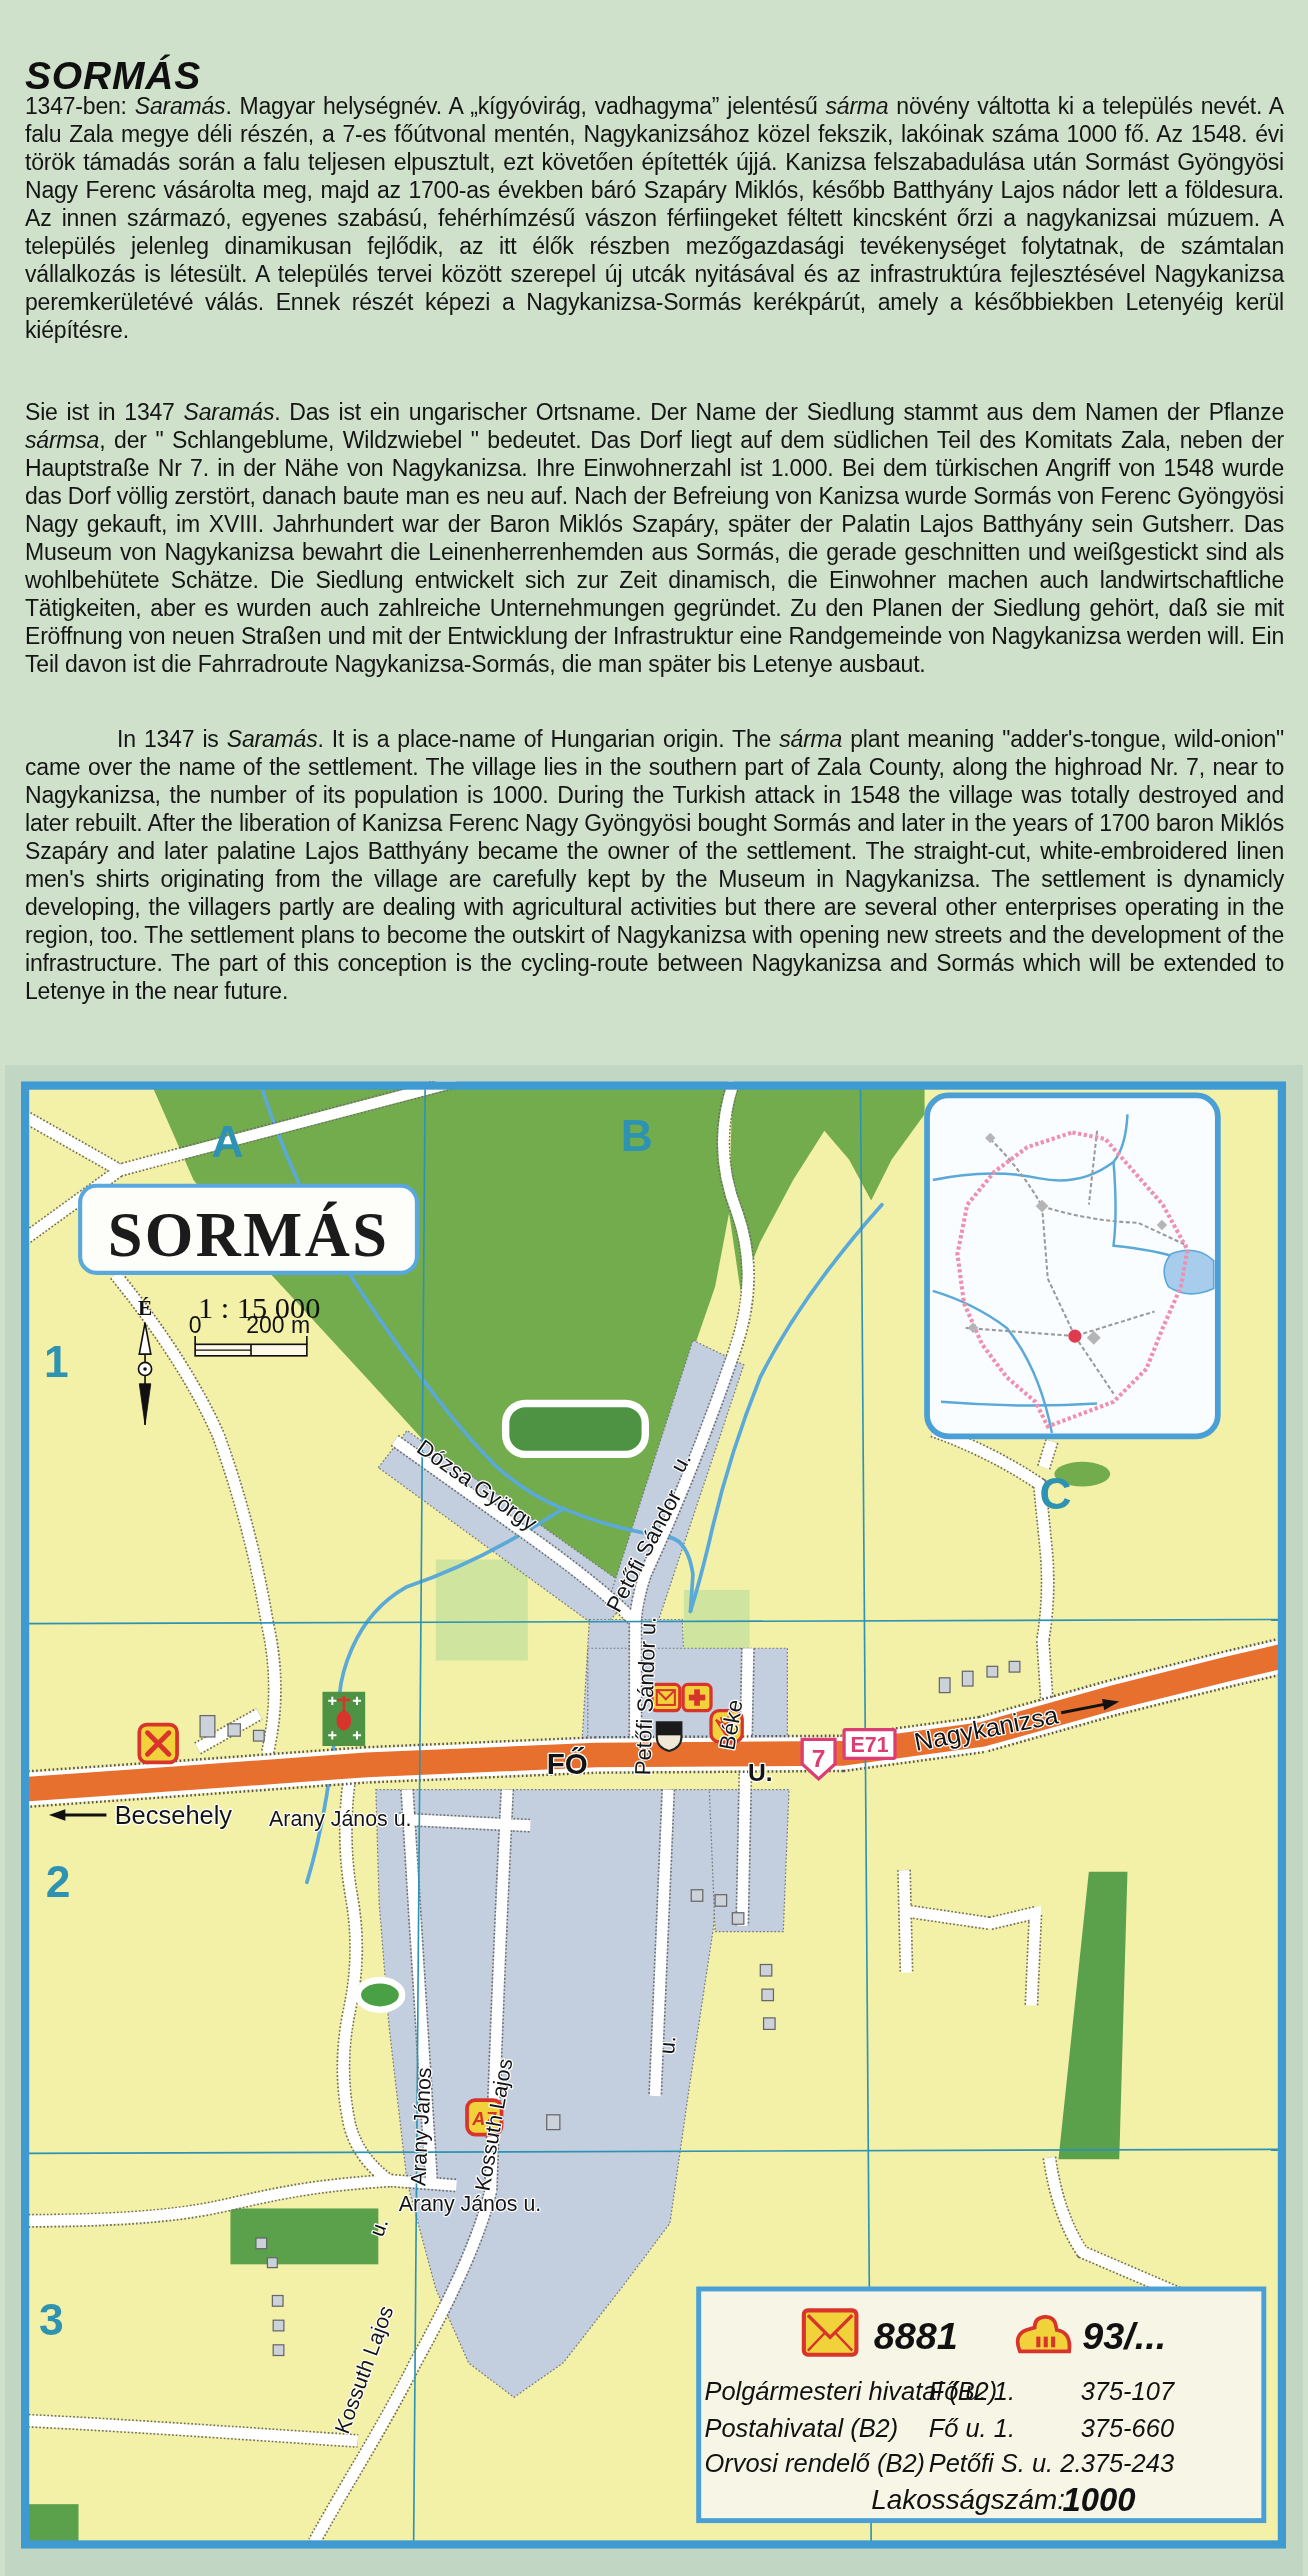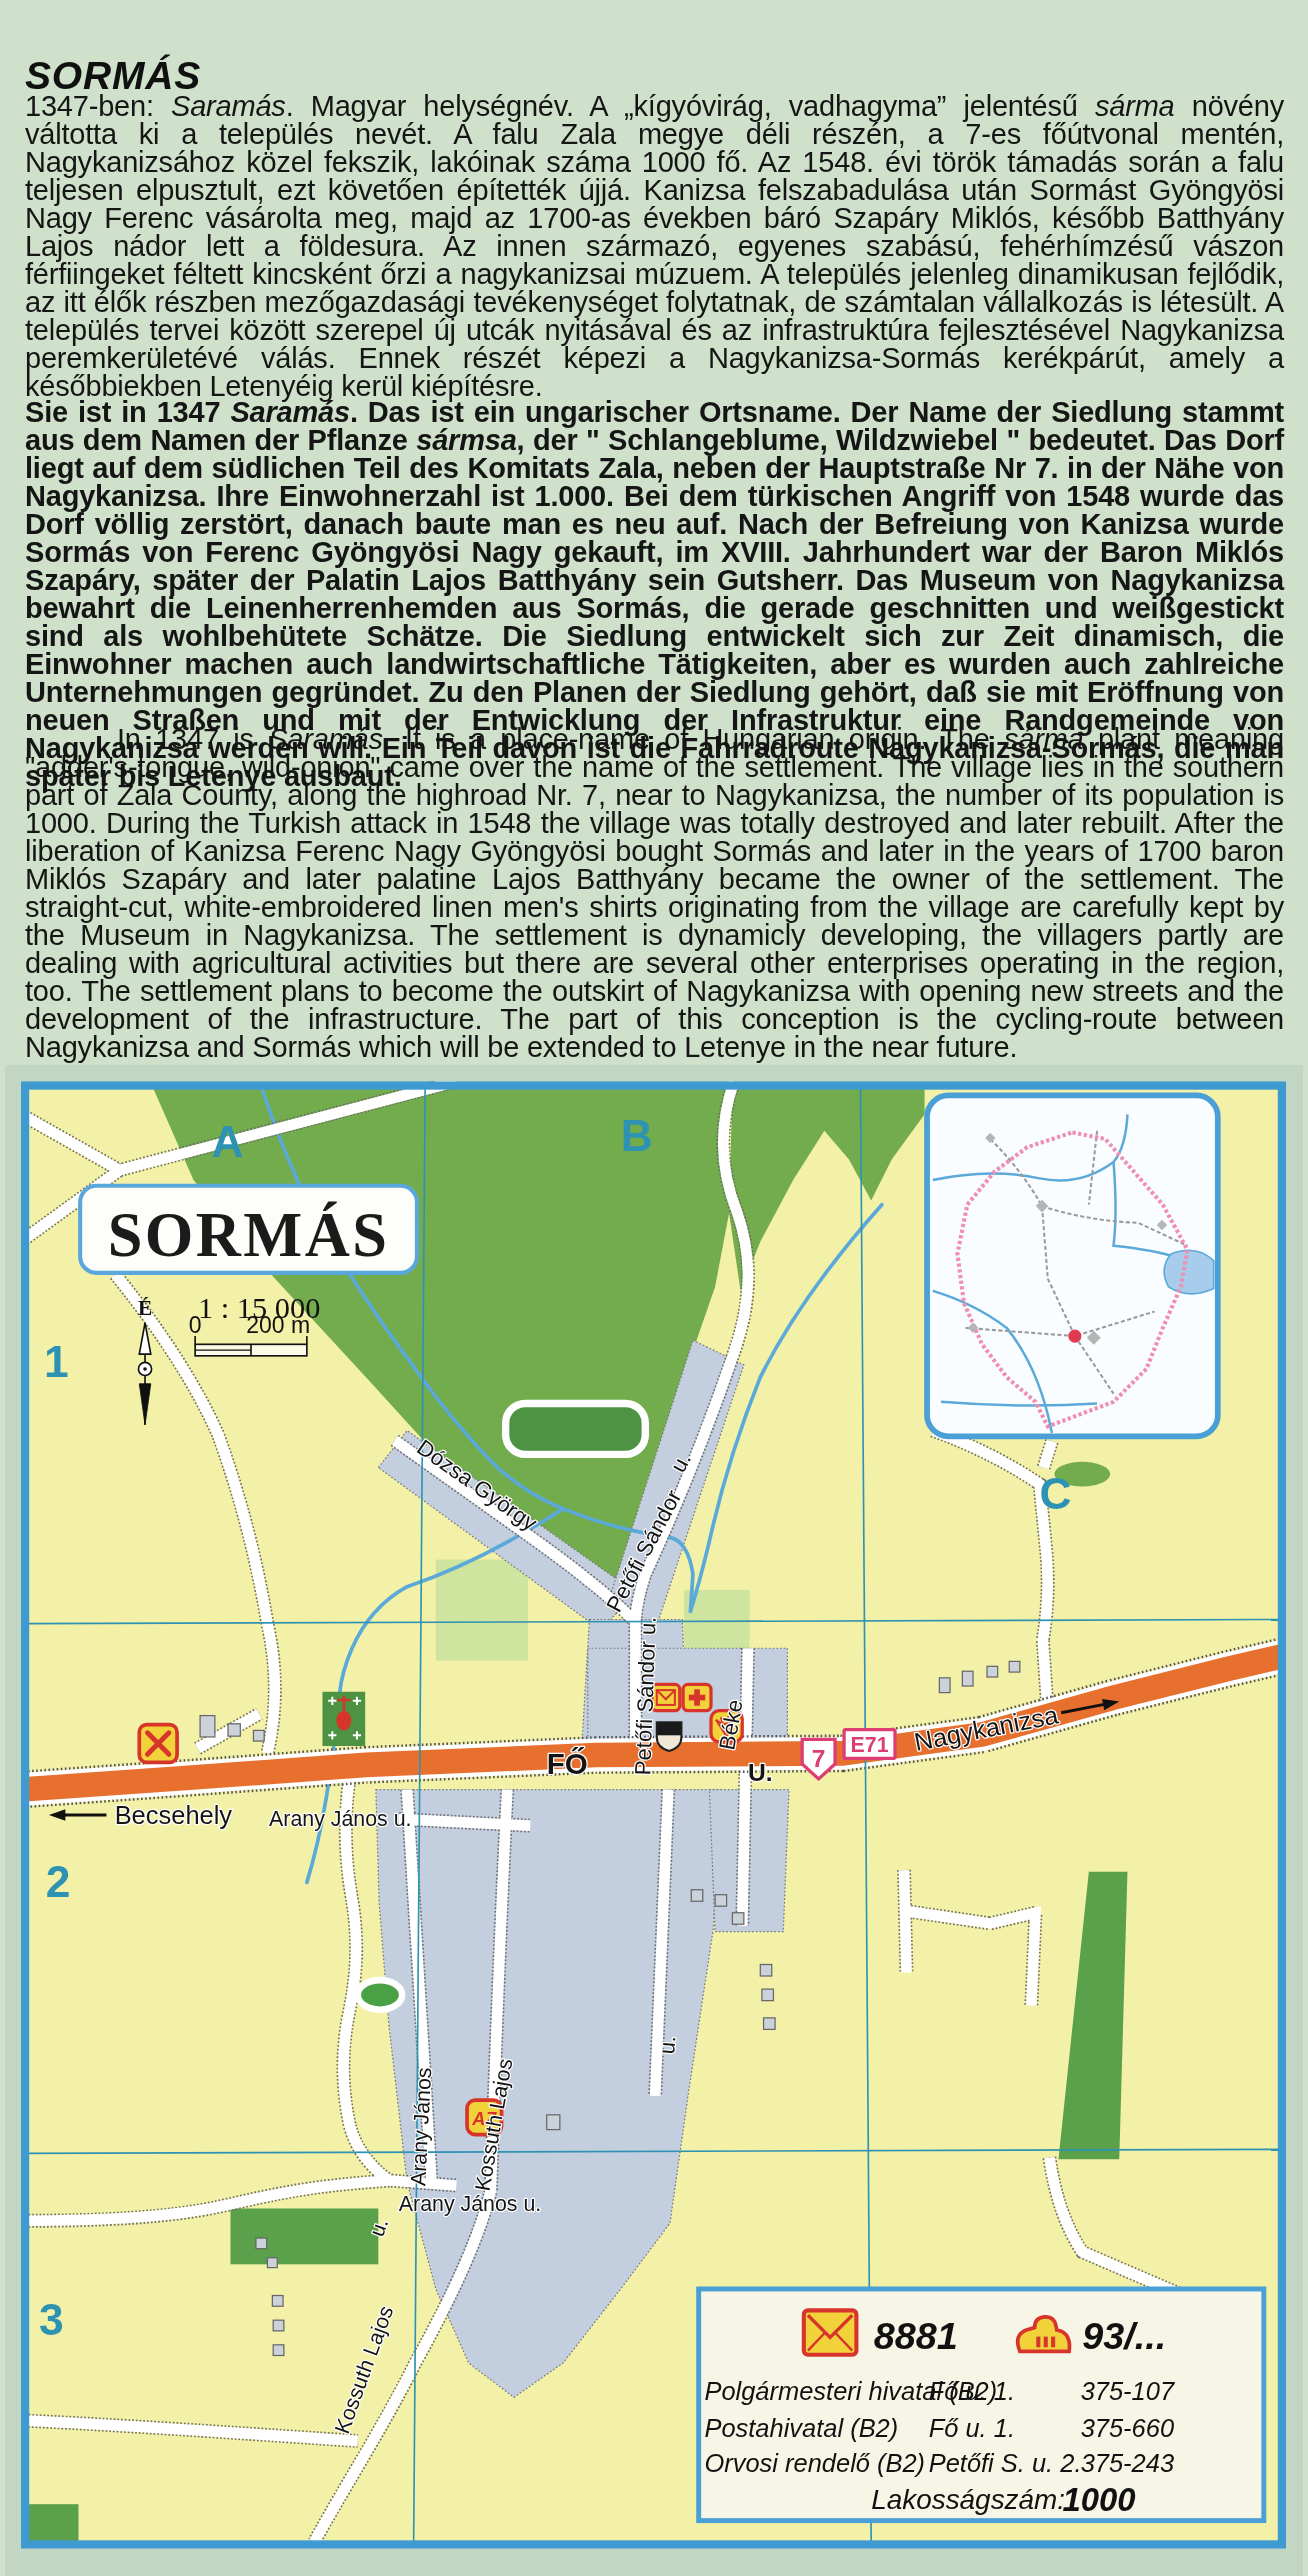--- a/index.html
+++ b/index.html
@@ -7,25 +7,25 @@
     width:1309px;height:2576px;position:relative;overflow:hidden;
     background:#cfe1ca;
     font-family:"Liberation Sans",sans-serif;color:#161616;
   }
   .page-title{
     position:absolute;left:25px;top:54px;margin:0;
     font-size:39px;font-style:italic;font-weight:bold;letter-spacing:0.8px;color:#101010;
   }
   .para{
     position:absolute;left:25px;width:1259px;text-align:justify;
-    font-size:29px;line-height:28px;letter-spacing:-0.2px;color:#151515;
+    font-size:23px;line-height:28px;letter-spacing:-0.2px;color:#151515;
   }
   .para .it{font-style:italic;}
   #para-hu{top:92px;}
-  #para-de{top:398px;font-weight:bold;}
+  #para-de{top:398px;}
   #para-en{top:725px;text-indent:92px;}
   .map-margin{position:absolute;left:5px;top:1065px;width:1298px;height:1511px;background:#c2d6c4;}
   #map-svg{position:absolute;left:21.4px;top:1081px;}
   .street-label{font-family:"Liberation Sans",sans-serif;fill:#141414;
     paint-order:stroke;stroke:#ffffff;stroke-width:3px;stroke-linejoin:round;}
   .grid-label{font-family:"Liberation Sans",sans-serif;font-weight:bold;font-size:54px;fill:#2e93b2;}
   .serif{font-family:"Liberation Serif",serif;}
   .infobox-text{font-family:"Liberation Sans",sans-serif;font-style:italic;fill:#111;}
 </style>
 </head>

